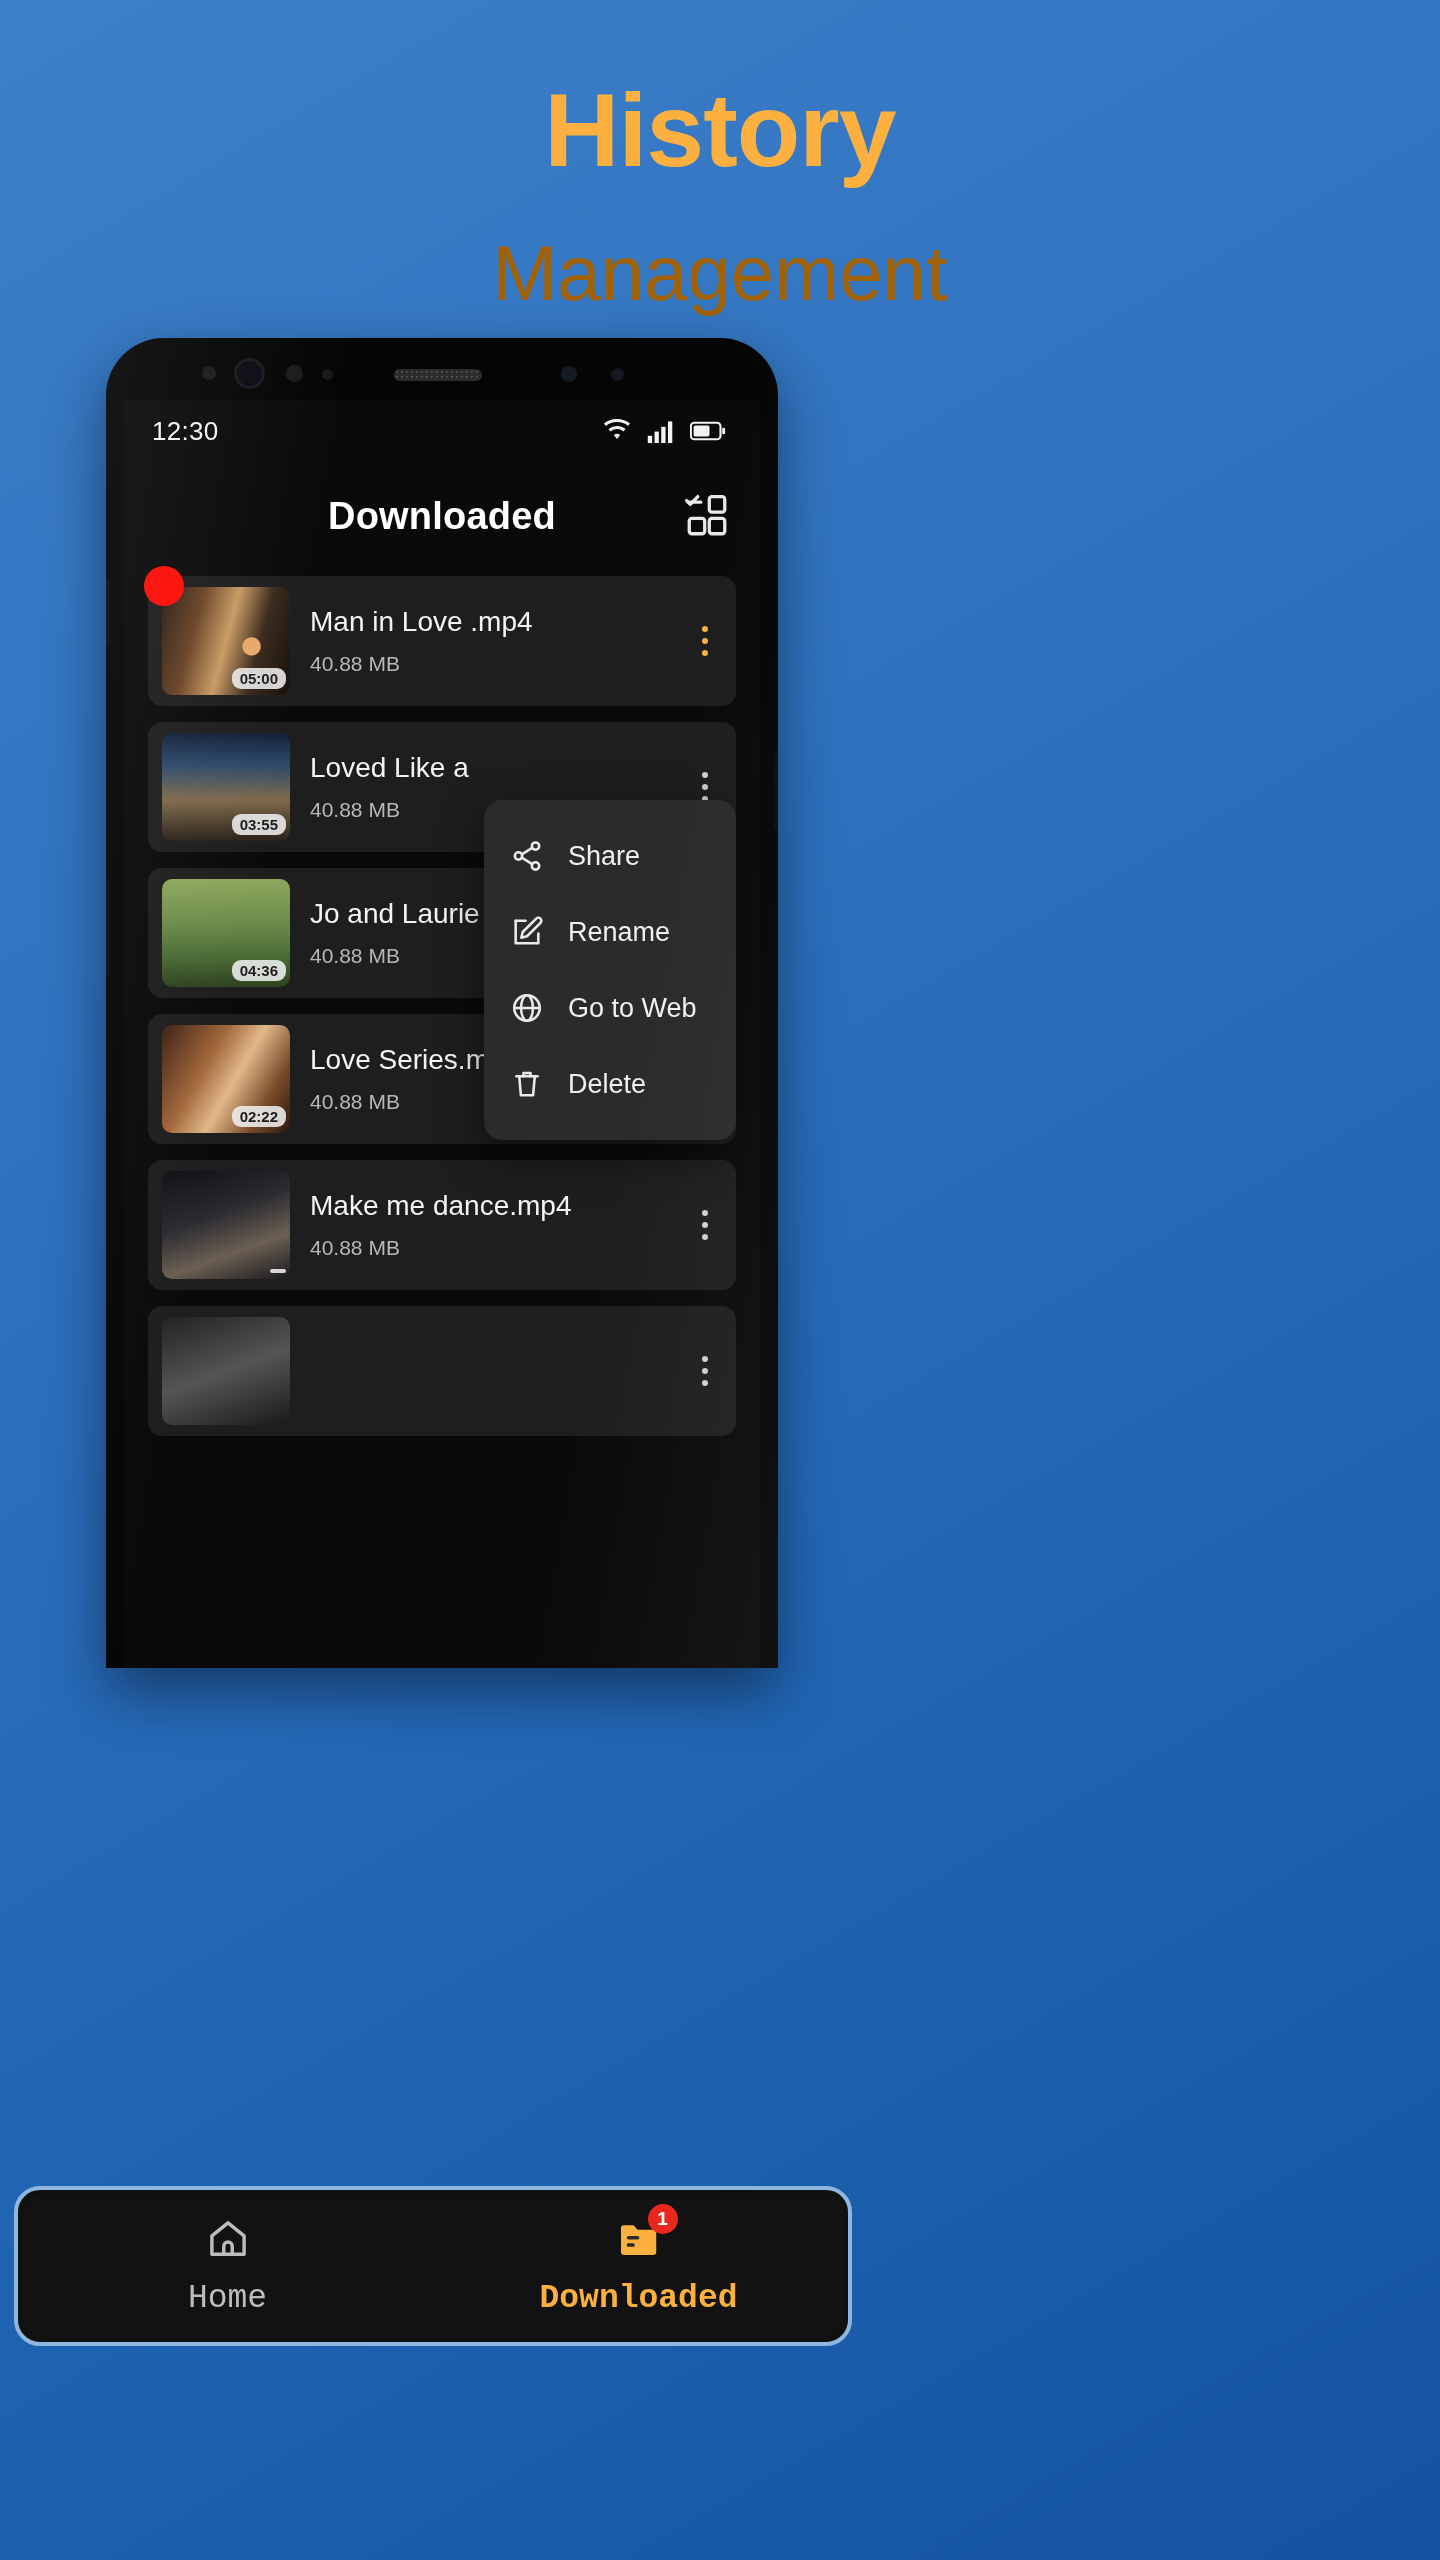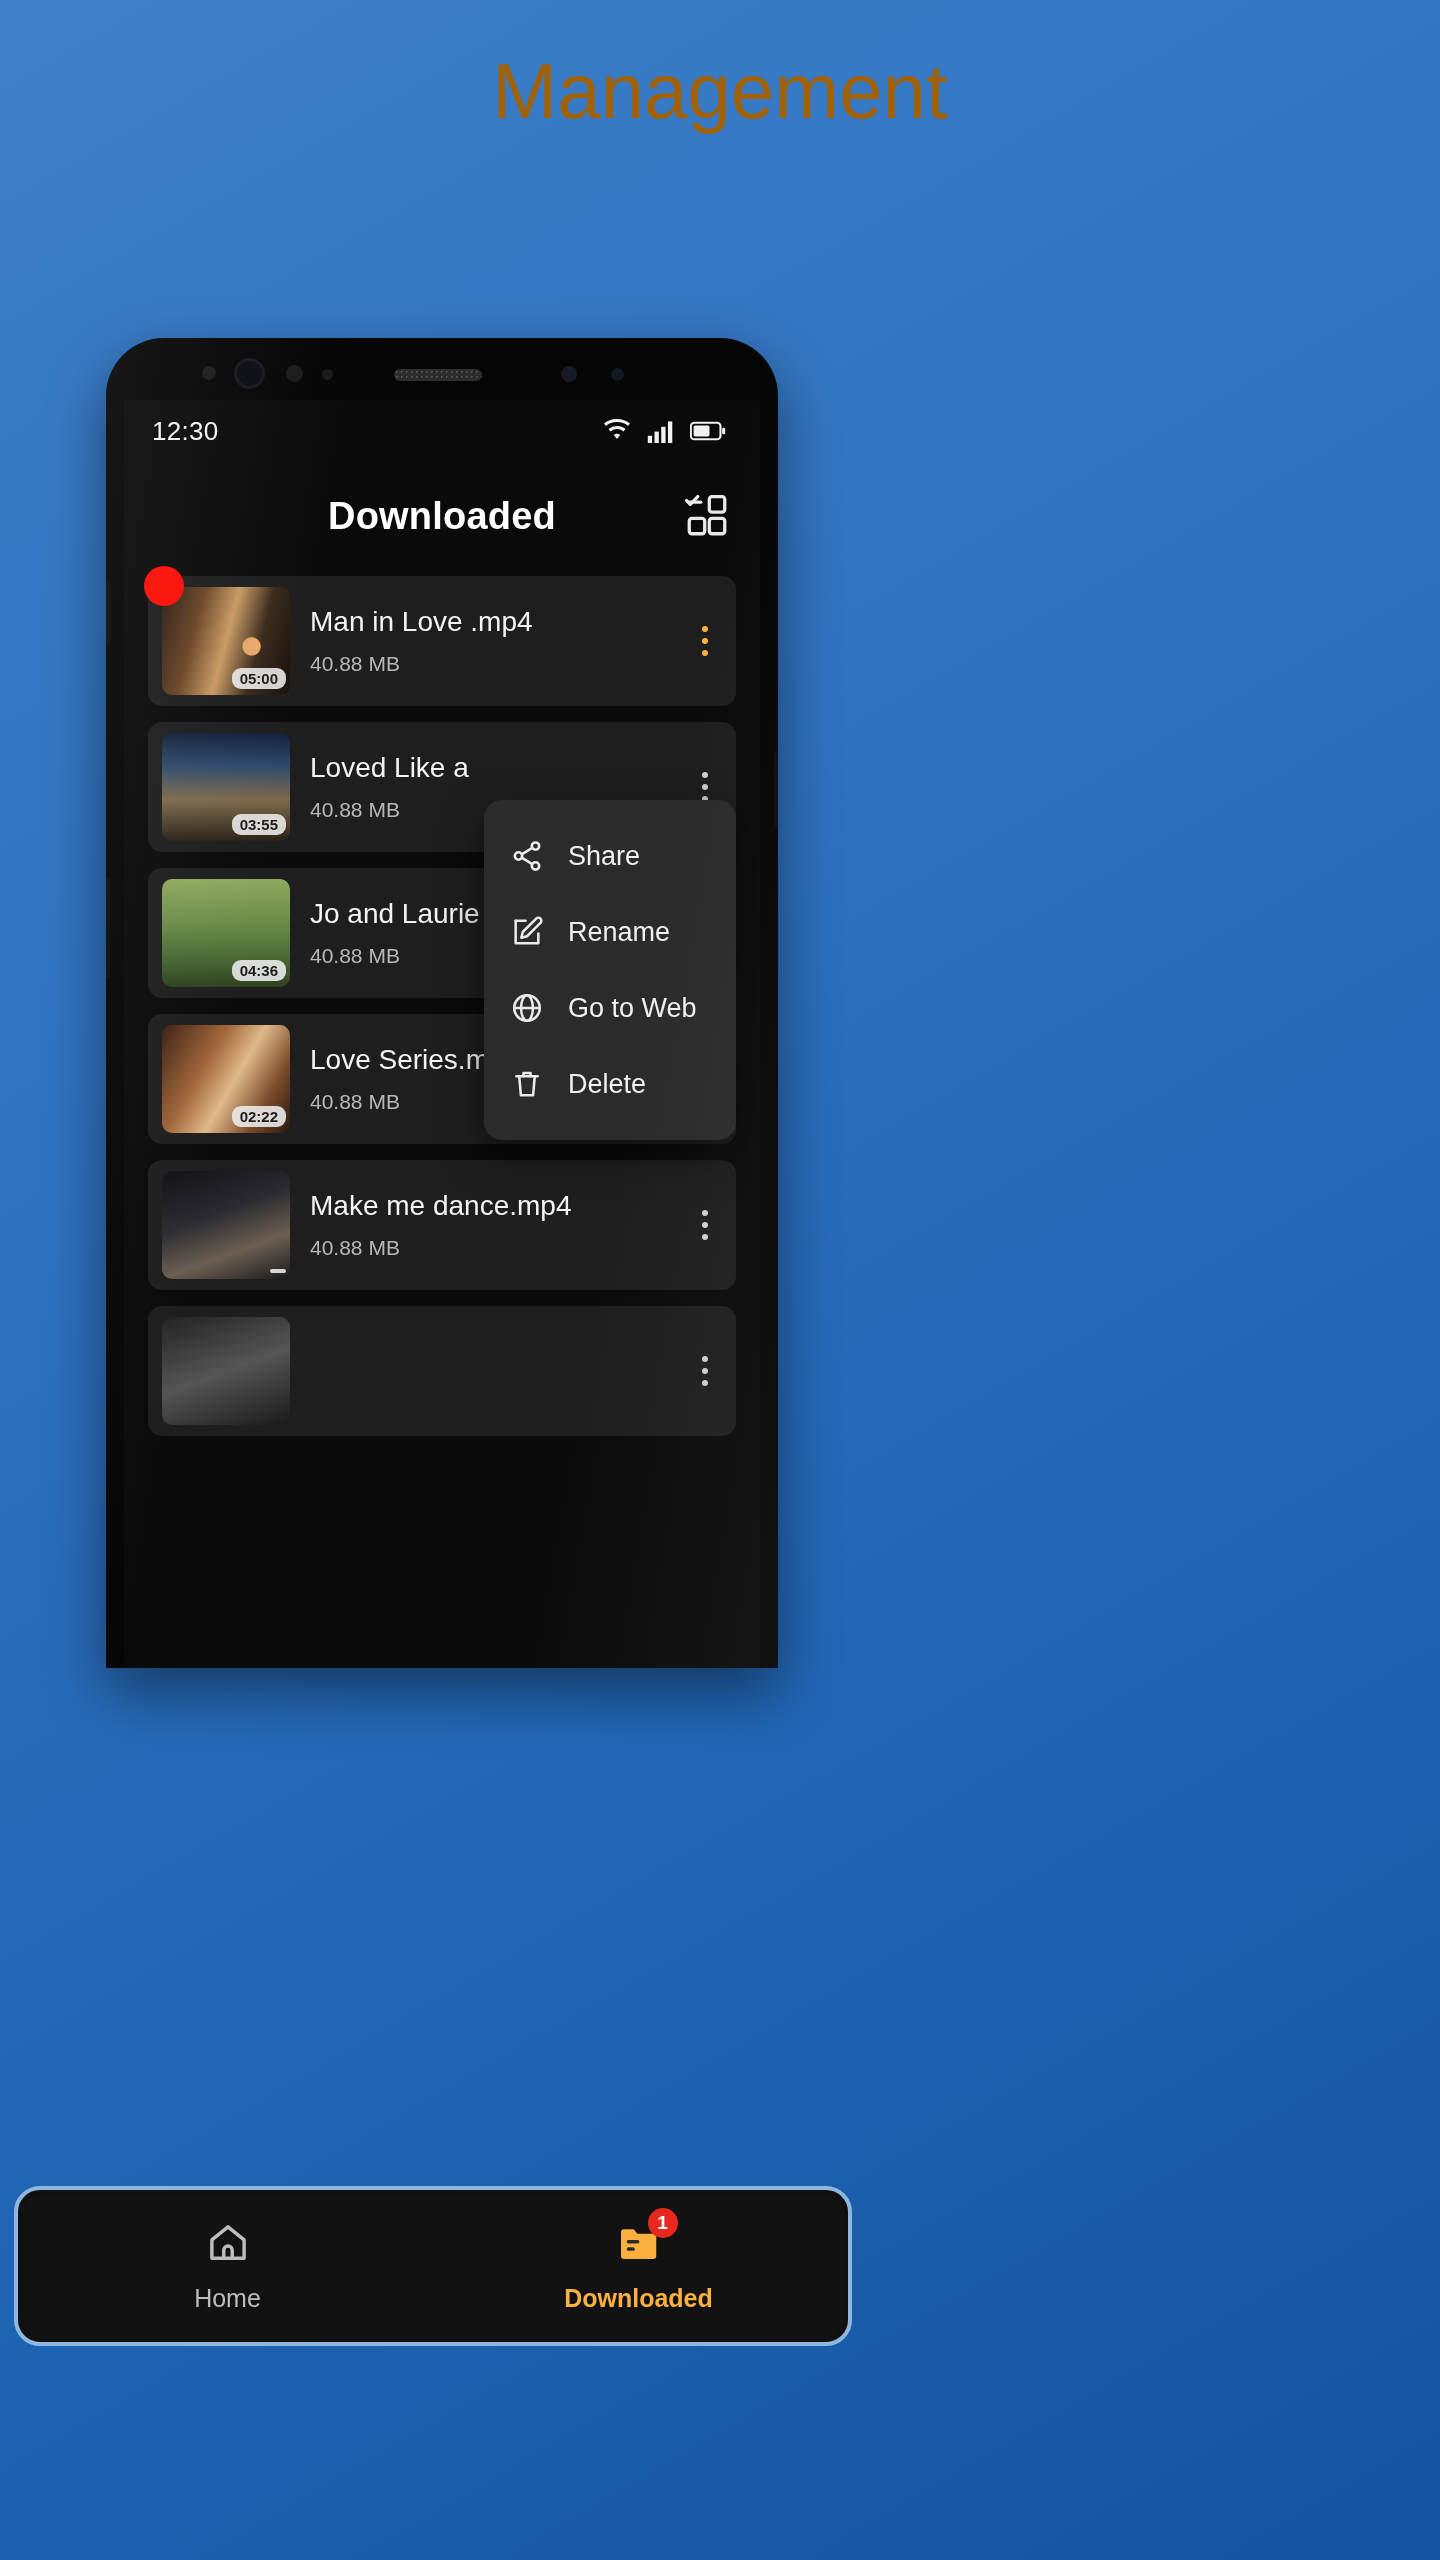--- a/index.html
+++ b/index.html
@@ -145,34 +145,35 @@
     background:#101010; padding:4px; z-index:60;
   }
   .nav {
     width:100%; height:100%; background:#121212; border-radius:20px;
     display:flex; align-items:center;
   }
   .navitem {
     flex:1; display:flex; flex-direction:column; align-items:center; gap:18px;
     position:relative; color:#bdbdbd;
   }
-  .navitem .nlabel { font-size:25px; }
+  .navitem .nlabel { font-size:33px;font-family:Liberation Mono, monospace; }
   .navitem.active .nlabel { color:#fbb040; font-weight:bold; }
   .nicon { width:46px; height:46px; position:relative; }
   .nbadge {
     position:absolute; right:-16px; top:-12px; min-width:30px; height:30px;
     border-radius:15px; background:#e8281e; color:#fff;
     font-size:19px; font-weight:bold; display:flex; align-items:center;
     justify-content:center; padding:0 7px;
   }
 </style>
 </head>
 <body>
 
 <div class="promo">
+  <div class="promo-title">History</div>
   <div class="promo-sub">Management</div>
 </div>
 
 <div class="phone">
   <div class="phone-sheen"></div>
   <div class="btn-side btn-left-1"></div>
   <div class="btn-side btn-left-2"></div>
   <div class="btn-side btn-right-1"></div>
 
   <div class="bezel">

